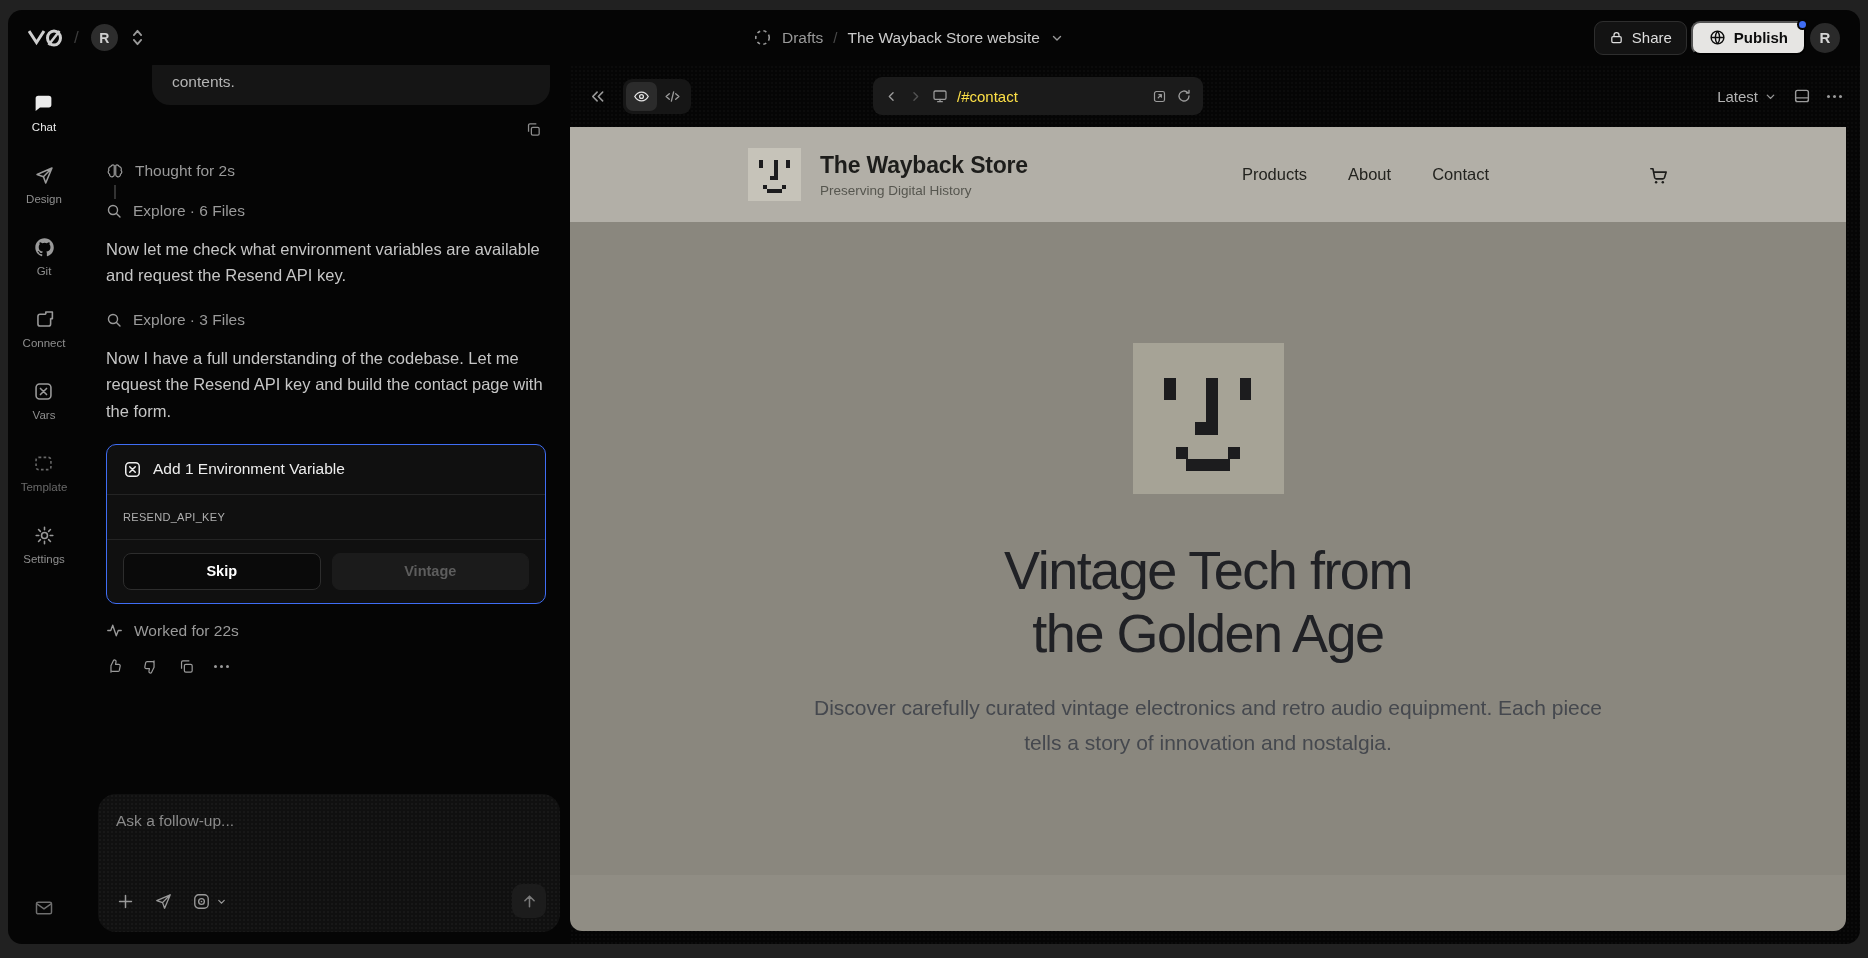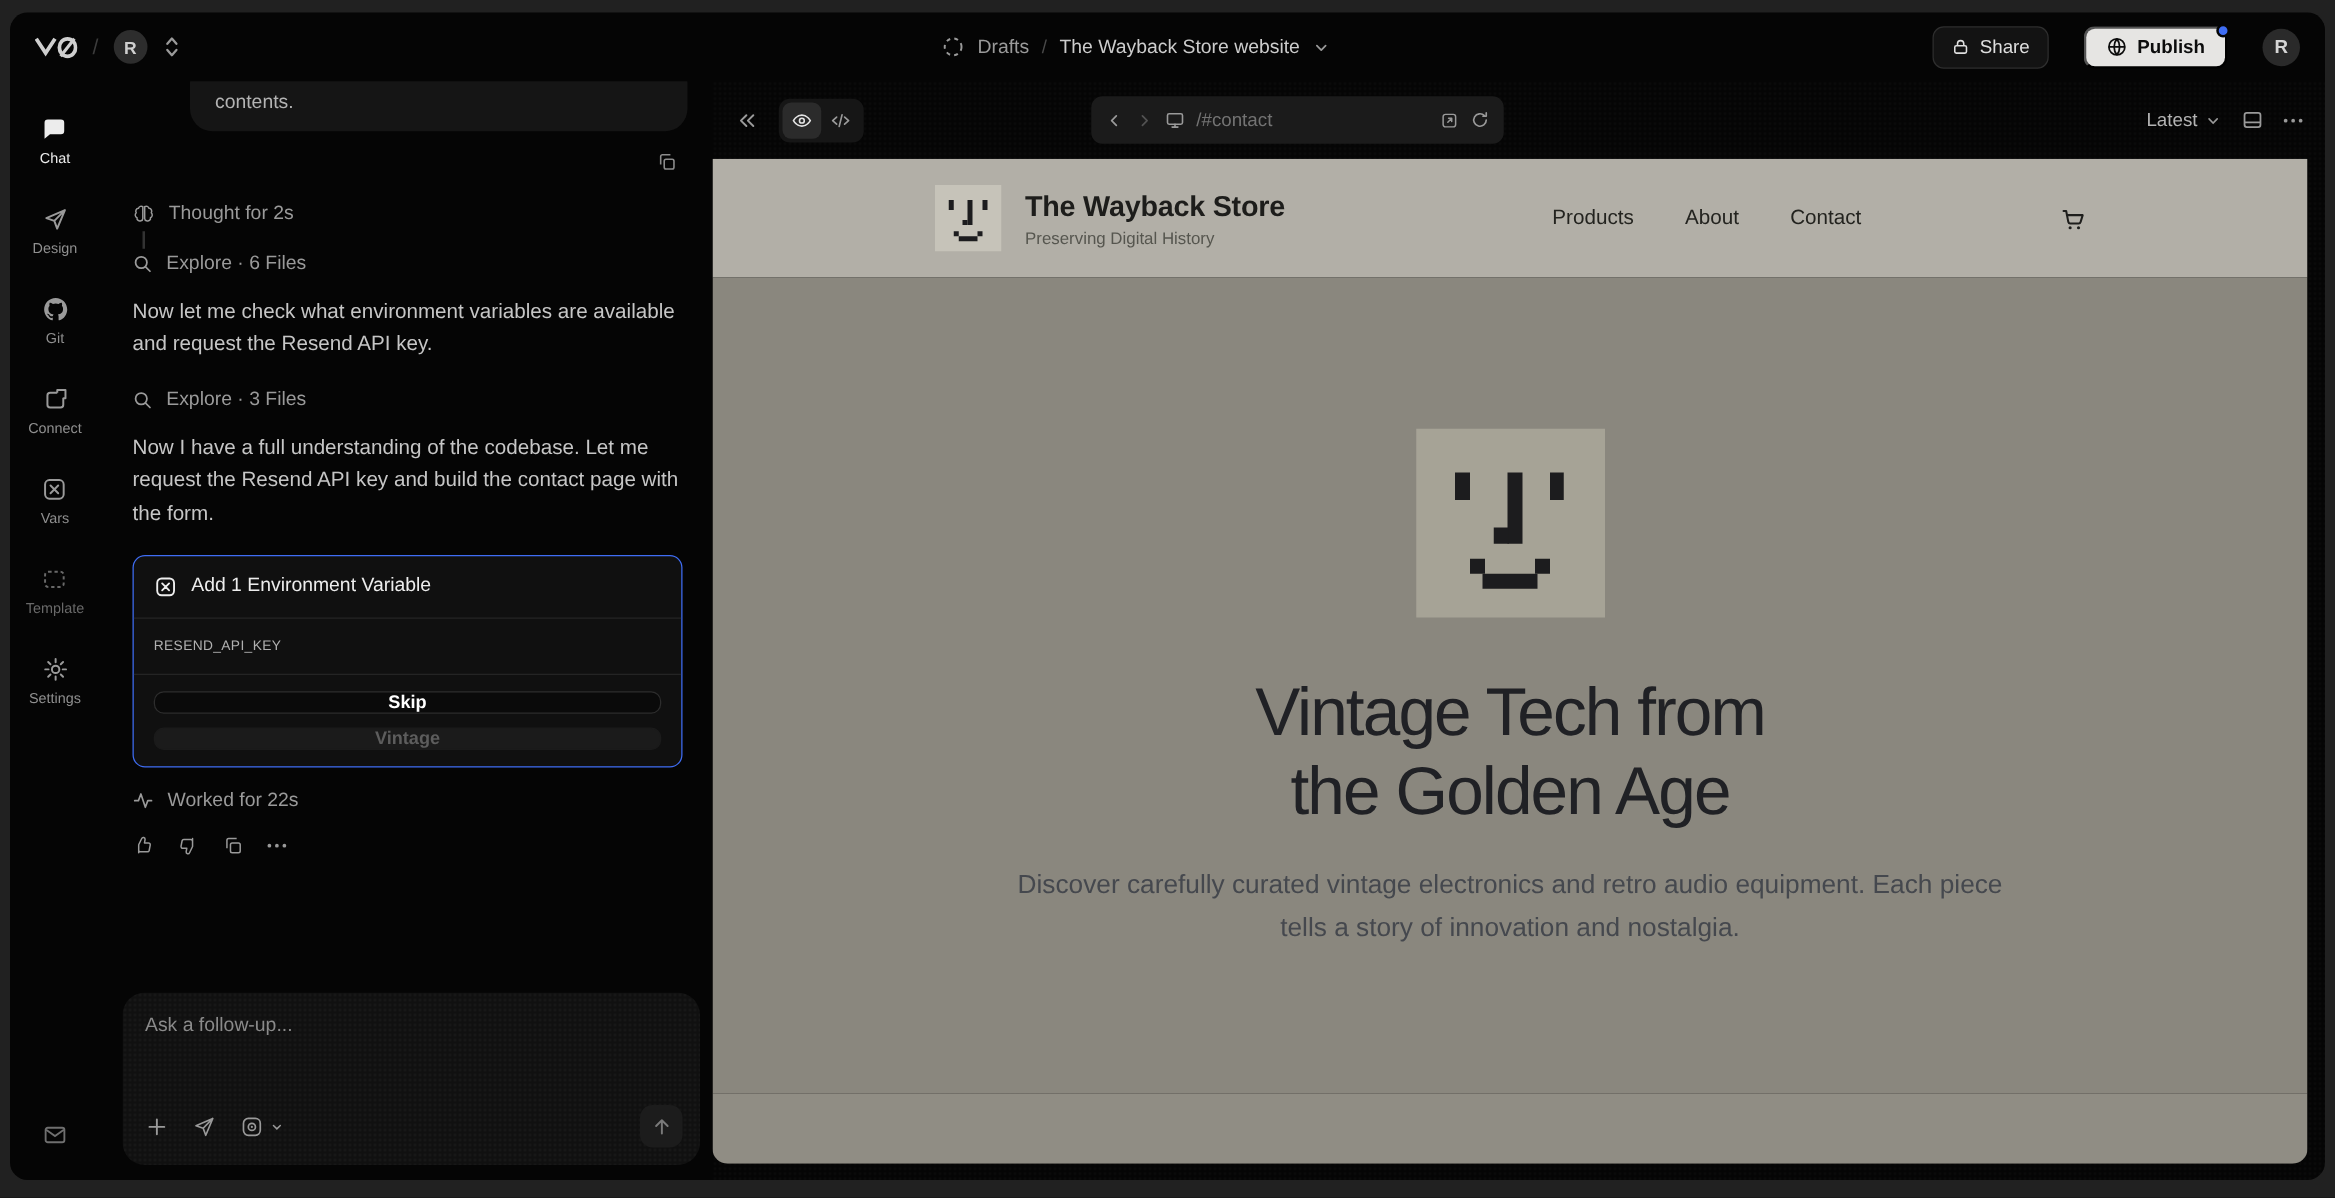--- a/index.html
+++ b/index.html
@@ -16,21 +16,21 @@
 
   
   .topbar { position:absolute; left:0; right:0; top:0; height:55px; display:flex; align-items:center; padding:0 20px; }
   .logo-group { display:flex; align-items:center; gap:12px; }
   .slash-sep { color:#3c3c3c; font-size:17px; }
   .proj-avatar { width:27px; height:27px; border-radius:50%; background:#2d2d2d; color:#cfcfcf; font-weight:bold; font-size:14px; display:flex; align-items:center; justify-content:center; cursor:pointer; }
   .breadcrumb { position:absolute; left:745px; top:0; height:55px; display:flex; align-items:center; gap:10px; }
   .bc-drafts { color:#9a9a9a; font-size:15.5px; }
   .bc-sep { color:#4a4a4a; font-size:15px; }
   .bc-title { color:#cccccc; font-size:15.5px; }
-  .topbar-right { margin-left:auto; display:flex; align-items:center; gap:28px; }
+  .topbar-right { margin-left:auto; display:flex; align-items:center; gap:4px; }
   .btn-share { display:flex; align-items:center; gap:8px; height:34px; padding:0 14px; border-radius:9px; background:#131313; border:1px solid #2e2e2e; color:#dedede; font-size:15px; cursor:pointer; }
   .btn-publish { position:relative; display:flex; align-items:center; gap:8px; height:34px; padding:0 16px; border-radius:9px; background:#e6e5e3; color:#0c0c0c; font-size:15px; font-weight:bold; cursor:pointer; }
   .publish-badge { position:absolute; top:-4px; right:-4px; width:11px; height:11px; border-radius:50%; background:var(--accent,#3f6df4); border:2px solid #050505; }
   .user-avatar { width:30px; height:30px; border-radius:50%; background:#2a2a2a; color:#d5d5d5; font-weight:bold; font-size:15px; display:flex; align-items:center; justify-content:center; cursor:pointer; }
 
   
   .rail { position:absolute; left:0; top:55px; bottom:0; width:72px; display:flex; flex-direction:column; align-items:center; padding-top:28px; }
   .rail-item { display:flex; flex-direction:column; align-items:center; gap:7px; margin-bottom:32px; cursor:pointer; }
   .rail-item span { font-size:11.5px; color:#8f8f8f; }
   .rail-item.active span { color:#ececec; }
@@ -48,21 +48,21 @@
   .mt22 { margin-top:22px; }
 
   
   .env-card { margin-top:20px; width:440px; background:#101010; border:1.5px solid var(--accent,#3f6df4); border-radius:10px; overflow:hidden; }
   .env-head { display:flex; align-items:center; gap:11px; padding:15px 16px; color:#ededed; font-size:15.5px; }
   .env-div { height:1px; background:#242424; }
   .env-body { padding:16px; }
   .env-var { color:#b0b0b0; font-size:11px; letter-spacing:.3px; }
   .env-input { margin-top:12px; width:100%; height:40px; background:transparent; border:1px solid #333; border-radius:8px; padding:0 13px; color:#ddd; font-size:15px; font-family:"Liberation Sans",sans-serif; outline:none; }
   .env-input::placeholder { color:#8a8a8a; }
-  .env-foot { display:flex; gap:11px; padding:13px 16px;flex-direction:column; }
+  .env-foot { display:flex; gap:11px; padding:13px 16px; }
   .btn-skip { flex:1; height:37px; border-radius:8px; background:#0a0a0a; border:1px solid #2d2d2d; color:#fff; font-weight:bold; font-size:14.5px; cursor:pointer; font-family:inherit; }
   .btn-submit { flex:1; height:37px; border-radius:8px; background:#1b1b1b; border:1px solid #1b1b1b; color:#5d5d5d; font-weight:bold; font-size:14.5px; cursor:default; font-family:inherit; }
 
   .actions { display:flex; align-items:center; gap:19px; margin-top:18px; }
   .dots3 { display:flex; gap:3px; }
   .dots3 i { width:3px; height:3px; border-radius:50%; background:#9a9a9a; }
 
   
   .composer { position:absolute; left:18px; right:10px; bottom:12px; height:138px; background:#101010; border-radius:18px; padding:18px 18px 0;
       background-image:radial-gradient(rgba(255,255,255,.035) 1px, transparent 1.2px); background-size:4px 4px; }
@@ -73,21 +73,21 @@
   .send-btn { margin-left:auto; width:34px; height:34px; border-radius:10px; background:#1c1c1c; display:flex; align-items:center; justify-content:center; cursor:pointer; color:#7a7a7a; }
 
   
   .preview { position:absolute; left:562px; right:0; top:55px; bottom:0;
       background-image:radial-gradient(rgba(255,255,255,.022) 1px, transparent 1.2px); background-size:4px 4px; }
   .ptoolbar { height:62px; display:flex; align-items:center; padding:0 18px; }
   .seg { display:flex; background:#161616; border-radius:9px; padding:3px; margin-left:16px; }
   .seg-cell { width:31px; height:29px; display:flex; align-items:center; justify-content:center; border-radius:7px; cursor:pointer; color:#9a9a9a; }
   .seg-cell.on { background:#2b2b2b; color:#e3e3e3; }
   .urlbar { display:flex; align-items:center; gap:9px; height:38px; width:330px; background:#1b1b1b; border-radius:9px; padding:0 11px; margin-left:182px; }
-  .url-text { color:#737373; font-size:15px; flex:1; }
+  .url-text { color:#fde047; font-size:15px; flex:1; }
   .ptool-right { margin-left:auto; display:flex; align-items:center; gap:16px; }
   .latest { display:flex; align-items:center; gap:6px; color:#b3b3b3; font-size:15px; cursor:pointer; }
 
   
   .site { margin:0 14px 0 0; height:804px; border-radius:0 0 12px 12px; overflow:hidden; display:flex; flex-direction:column; }
   .site-header { height:95px; background:var(--site-header-bg,#b2afa7); display:flex; align-items:center; padding:0 176px 0 178px; flex:none; }
   .site-logo { width:53px; height:53px; background:var(--site-logo-bg,#c6c3b9); position:relative; flex:none; }
   .site-titles { margin-left:19px; }
   .site-title { font-size:23px; font-weight:bold; color:var(--site-title,#1d1d1b); letter-spacing:-.2px; }
   .site-sub { font-size:13.5px; color:#56564f; margin-top:4px; }

